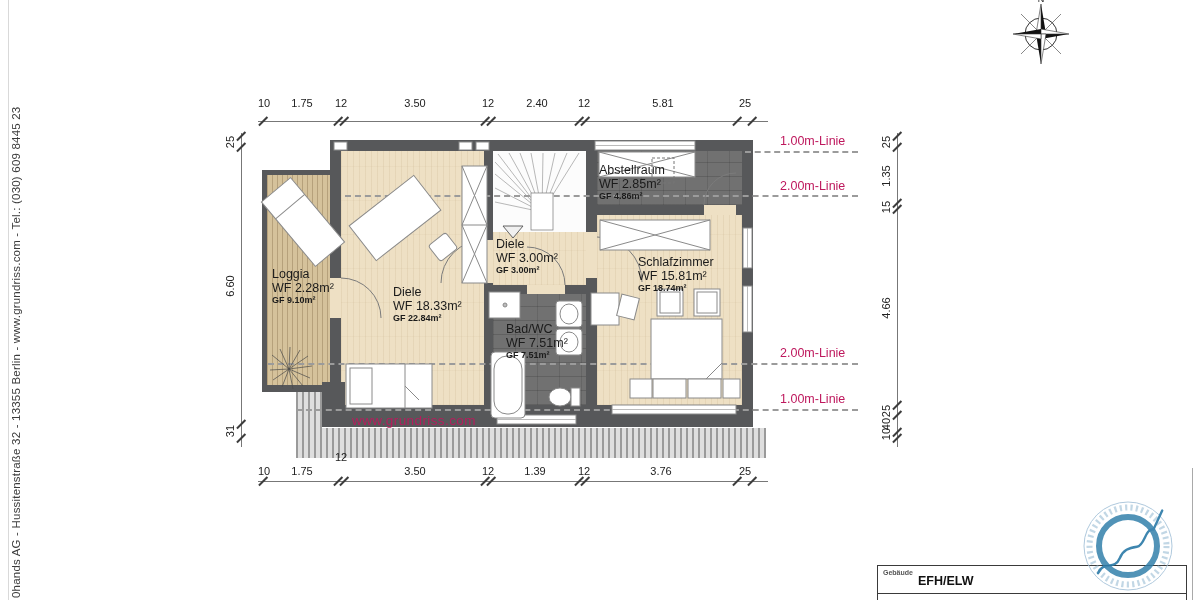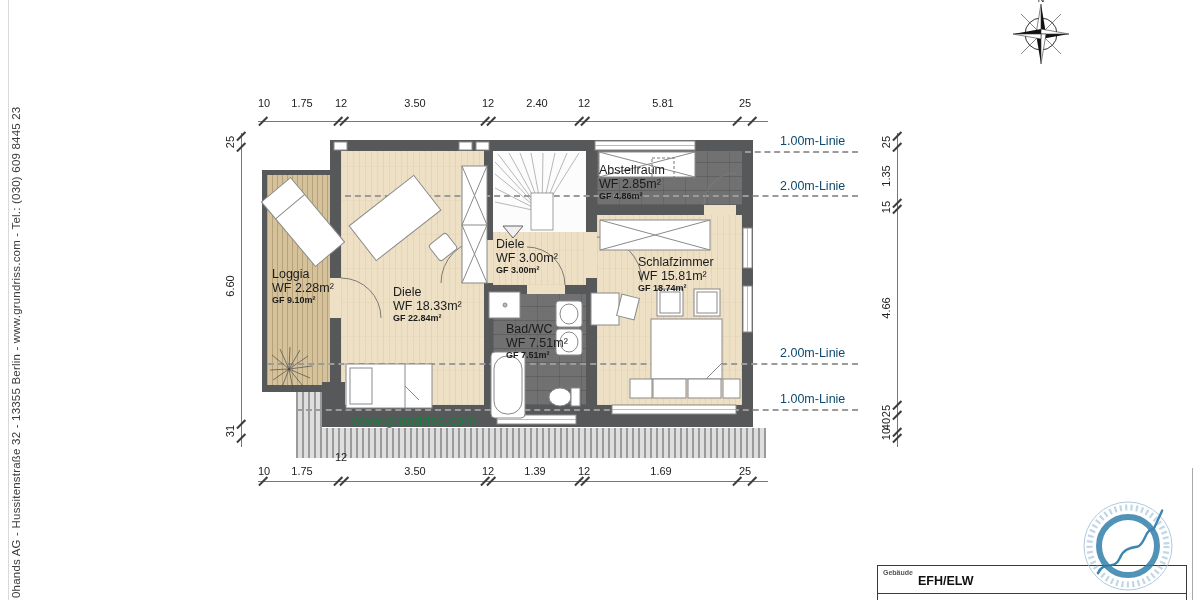--- a/index.html
+++ b/index.html
@@ -27,22 +27,22 @@
   .tick{position:absolute;width:12px;height:1.5px;background:#3c3c3c;z-index:6;
         transform:translate(-50%,-50%) rotate(-45deg);}
   .dim-label{position:absolute;font-size:11px;color:#222;white-space:nowrap;z-index:6;
              transform:translateX(-50%);}
   .dim-label-v{position:absolute;font-size:11px;color:#222;white-space:nowrap;z-index:6;
              transform:translate(-50%,-50%) rotate(-90deg);}
   
   .room-label{position:absolute;color:#1b1b1b;line-height:1.08;z-index:7;}
   .room-label .name,.room-label .wf{font-size:12.5px;}
   .room-label .gf{font-size:9px;margin-top:1px;font-weight:bold;}
-  .mlinie{position:absolute;font-size:12.5px;color:#0c4a6e;z-index:7;white-space:nowrap;}
-  .watermark{position:absolute;color:#15803d;font-size:13.5px;letter-spacing:.4px;opacity:.93;z-index:7;}
+  .mlinie{position:absolute;font-size:12.5px;color:#be185d;z-index:7;white-space:nowrap;}
+  .watermark{position:absolute;color:#be185d;font-size:13.5px;letter-spacing:.4px;opacity:.93;z-index:7;}
   .sidebar{position:absolute;left:10px;top:598px;transform:rotate(-90deg);transform-origin:0 0;
            width:545px;font-size:11.5px;color:#3b3b3b;white-space:nowrap;letter-spacing:.2px;z-index:7;}
   
   .titleblock{position:absolute;left:877px;top:565px;width:308px;height:40px;border:1px solid #3a3a3a;
               background:#fff;z-index:2;}
   .tb-row1{position:absolute;left:0;top:0;right:0;height:27px;border-bottom:1px solid #3a3a3a;font-weight:bold;}
   .tb-label{position:absolute;left:5px;top:3px;font-size:7px;color:#555;}
   .tb-value{position:absolute;left:40px;top:8px;font-size:12.5px;color:#111;}
   .page-edge-l{position:absolute;left:8px;top:0;width:1px;height:600px;background:#d9d9d9;z-index:1;}
   .page-edge-r{position:absolute;left:1192px;top:468px;width:1px;height:132px;background:#a9a9a9;z-index:1;}
@@ -334,21 +334,21 @@
   <span class="tick" style="left:585px;top:481px"></span>
     <span class="tick" style="left:737px;top:481px"></span>
   <span class="tick" style="left:752px;top:481px"></span>
   <span class="dim-label" style="left:264px;top:465px">10</span>
   <span class="dim-label" style="left:302px;top:465px">1.75</span>
   <span class="dim-label" style="left:341px;top:451px">12</span>
   <span class="dim-label" style="left:415px;top:465px">3.50</span>
   <span class="dim-label" style="left:488px;top:465px">12</span>
   <span class="dim-label" style="left:535px;top:465px">1.39</span>
   <span class="dim-label" style="left:584px;top:465px">12</span>
-  <span class="dim-label" style="left:661px;top:465px">1.69</span>
+  <span class="dim-label" style="left:661px;top:465px">3.76</span>
   <span class="dim-label" style="left:745px;top:465px">25</span>
 
   <div class="dim-v" style="left:241px;top:133px;height:314px"></div>
   <span class="tick" style="left:241px;top:136px"></span>
     <span class="tick" style="left:241px;top:147px"></span>
   <span class="tick" style="left:241px;top:424px"></span>
     <span class="tick" style="left:241px;top:438px"></span>
   <span class="dim-label-v" style="left:230px;top:142px">25</span>
   <span class="dim-label-v" style="left:230px;top:286px">6.60</span>
   <span class="dim-label-v" style="left:230px;top:431px">31</span>

